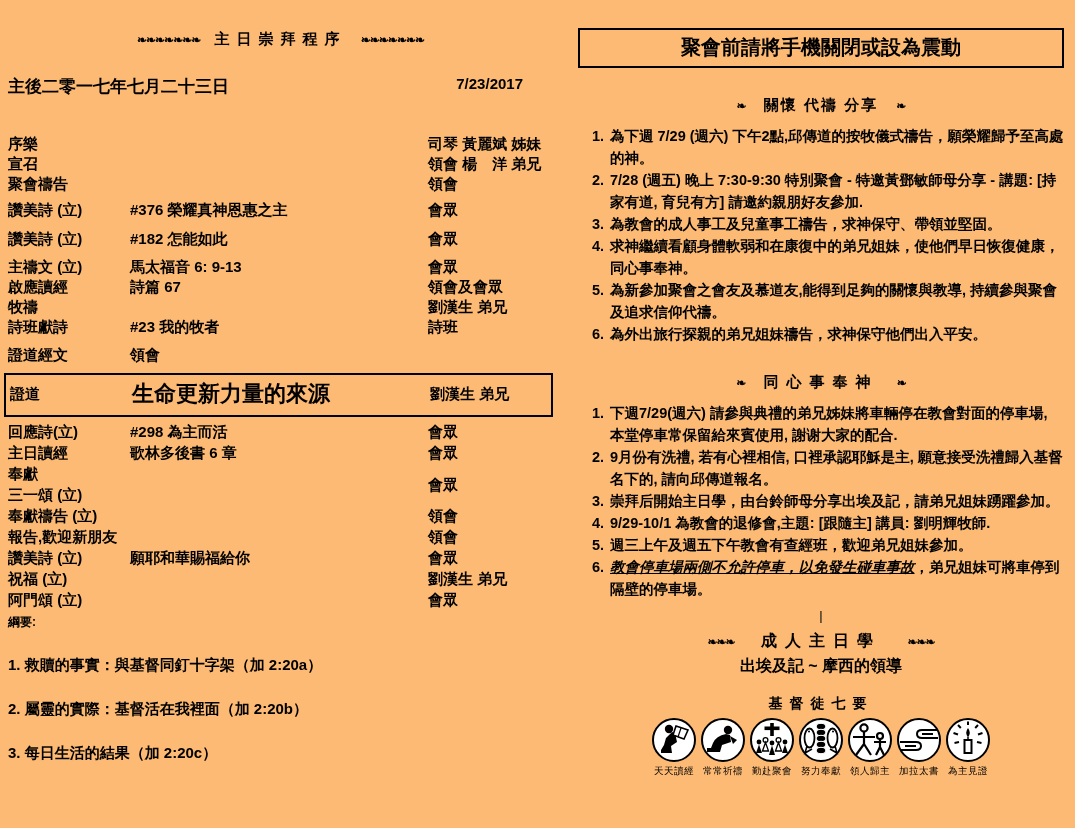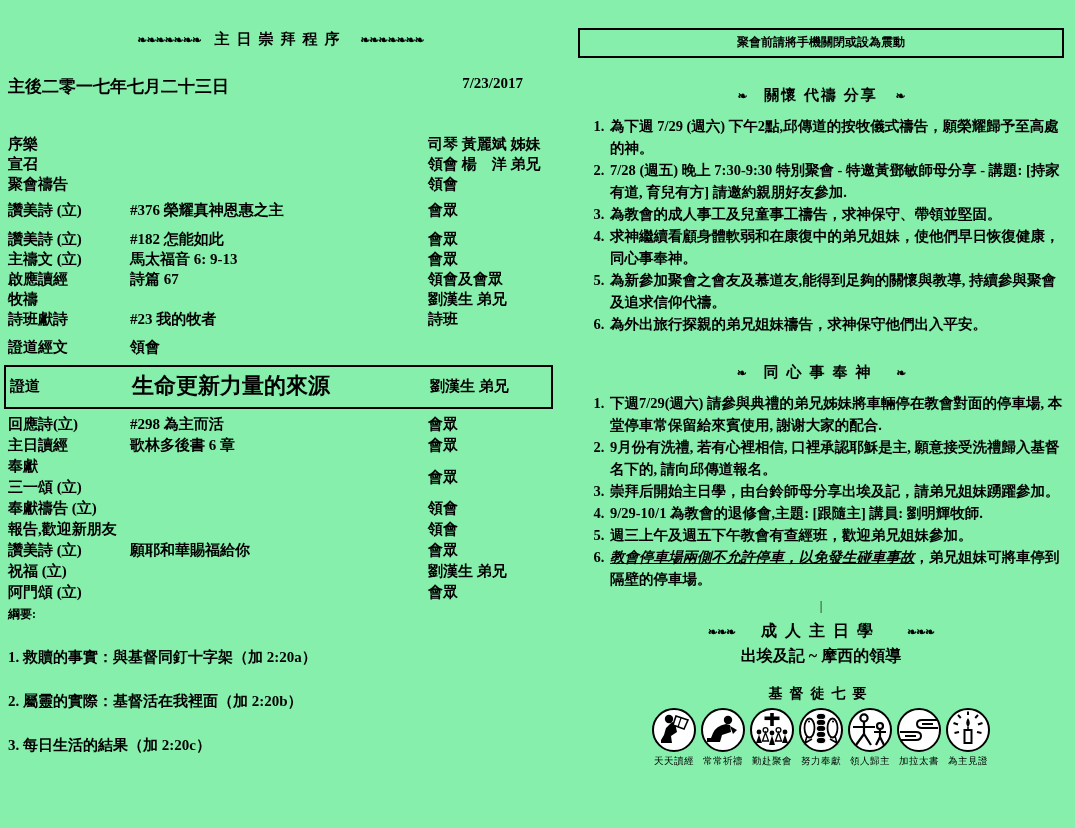--- a/index.html
+++ b/index.html
@@ -1,46 +1,46 @@
 <!DOCTYPE html>
 <html><head>
 <meta charset="utf-8">
 <style>
   html,body{margin:0;padding:0;background:#fff;}
-  .page{position:relative;width:1075px;height:828px;background:#86efac;color:#000;
-        font-family:Liberation Serif, serif;overflow:hidden;}
+  .page{position:relative;width:1075px;height:828px;background:#fdba74;color:#000;
+        font-family:Liberation Sans, sans-serif;overflow:hidden;}
   .col-left{position:absolute;left:8px;top:30px;width:545px;}
   .col-right{position:absolute;left:578px;top:28px;width:486px;}
 
   
   .l-title{text-align:center;font-weight:bold;font-size:15px;white-space:nowrap;}
   .l-title .t{letter-spacing:7px;margin:0 10px;}
   .orn{font-size:12px;letter-spacing:-1px;}
   .l-date{display:flex;justify-content:space-between;margin-top:26px;font-weight:bold;}
   .l-date .cn{font-size:17px;}
   .l-date .en{font-size:15px;padding-right:30px;}
   .l-rows{margin-top:37px;}
   .l-row{display:flex;align-items:baseline;height:20px;font-size:15px;font-weight:bold;white-space:nowrap;}
   .l-row .c1{width:122px;flex:none;}
   .l-row .c2{width:298px;flex:none;}
   .l-row .c3{flex:1;}
-  .mt6{margin-top:6px;} .mt9{margin-top:9px;} .mt14{margin-top:0;} .mt8{margin-top:8px;}
+  .mt6{margin-top:6px;} .mt9{margin-top:9px;} .mt14{margin-top:8px;} .mt8{margin-top:8px;}
   .sermon-box{margin-top:7px;margin-left:-4px;border:2px solid #000;display:flex;align-items:center;
               padding:4px 0 6px 4px;justify-content:center;}
   .sermon-box .c1{width:122px;flex:none;font-size:15px;font-weight:bold;}
   .sermon-box .c2{width:298px;flex:none;font-size:22px;font-weight:bold;}
   .sermon-box .c3{flex:1;font-size:15px;font-weight:bold;}
   .l-rows2{margin-top:6px;}
   .l-rows2 .l-row{height:21px;}
   .span2{position:relative;top:11px;}
   .outline-label{font-size:12px;font-weight:bold;margin-top:2px;}
   .outline-item{font-size:15px;font-weight:bold;margin-top:25px;}
 
   
-  .notice-box{border:2px solid #000;text-align:center;font-size:12px;font-weight:bold;
+  .notice-box{border:2px solid #000;text-align:center;font-size:20px;font-weight:bold;
               padding:4px 0 5px;}
   .sec-head{text-align:center;font-weight:bold;font-size:15px;margin-top:28px;white-space:nowrap;}
   .sec-head .t{margin:0 14px;letter-spacing:2px;}
   .sec-head .t.wide{letter-spacing:8px;}
   .r-list{margin:10px 0 0;padding-left:30px;font-size:14.5px;font-weight:bold;line-height:22px;}
   .r-list li{margin:0;padding-left:2px;}
   .em-u{font-style:italic;text-decoration:underline;}
   .ss-bar{text-align:center;font-size:13px;margin-top:8px;height:15px;line-height:15px;}
   .ss-title{text-align:center;font-weight:bold;font-size:16px;margin-top:8px;white-space:nowrap;}
   .ss-title .t{letter-spacing:8px;margin:0 22px;}

